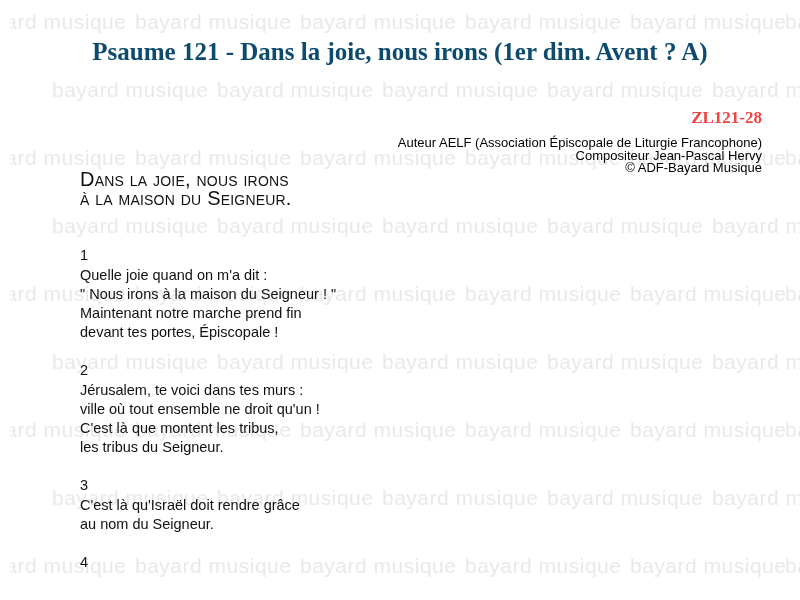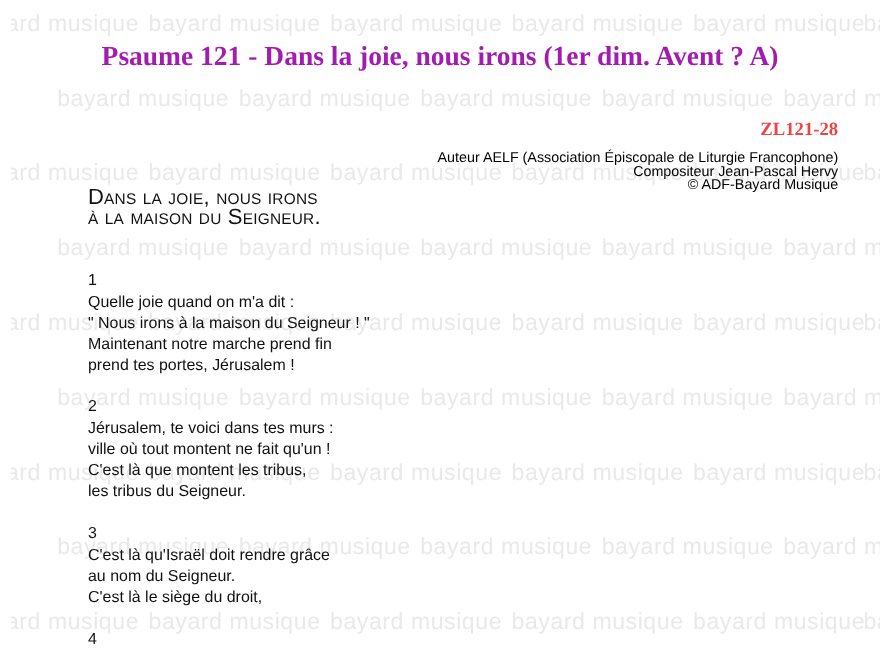--- a/index.html
+++ b/index.html
@@ -46,21 +46,21 @@
   .doc-title {
     position: absolute;
     left: 60px;
     top: 36px;
     width: 680px;
     text-align: center;
     font-family: "Liberation Serif", serif;
     font-weight: bold;
     font-size: 25px;
     line-height: 31px;
-    color: #a21caf;
+    color: #0c4a6e;
   }
 
   .ref-code {
     position: absolute;
     right: 38px;
     top: 108px;
     font-family: "Liberation Serif", serif;
     font-weight: bold;
     font-size: 17px;
     color: #ef4444;
@@ -185,36 +185,35 @@
       <div>à la maison du Seigneur.</div>
     </div>
 
     <div class="spacer-block"></div>
 
     <div class="verse">
       <div class="num">1</div>
       <div class="line">Quelle joie quand on m'a dit :</div>
       <div class="line">" Nous irons à la maison du Seigneur ! "</div>
       <div class="line">Maintenant notre marche prend fin</div>
-      <div class="line">prend tes portes, Jérusalem !</div>
+      <div class="line">devant tes portes, Épiscopale !</div>
     </div>
 
     <div class="verse">
       <div class="num">2</div>
       <div class="line">Jérusalem, te voici dans tes murs :</div>
-      <div class="line">ville où tout montent ne fait qu'un !</div>
+      <div class="line">ville où tout ensemble ne droit qu'un !</div>
       <div class="line">C'est là que montent les tribus,</div>
       <div class="line">les tribus du Seigneur.</div>
     </div>
 
     <div class="verse">
       <div class="num">3</div>
       <div class="line">C'est là qu'Israël doit rendre grâce</div>
       <div class="line">au nom du Seigneur.</div>
-      <div class="line">C'est là le siège du droit,</div>
     </div>
 
     <div class="verse">
       <div class="num">4</div>
 
     </div>
 
   </div>
 </div>
 

